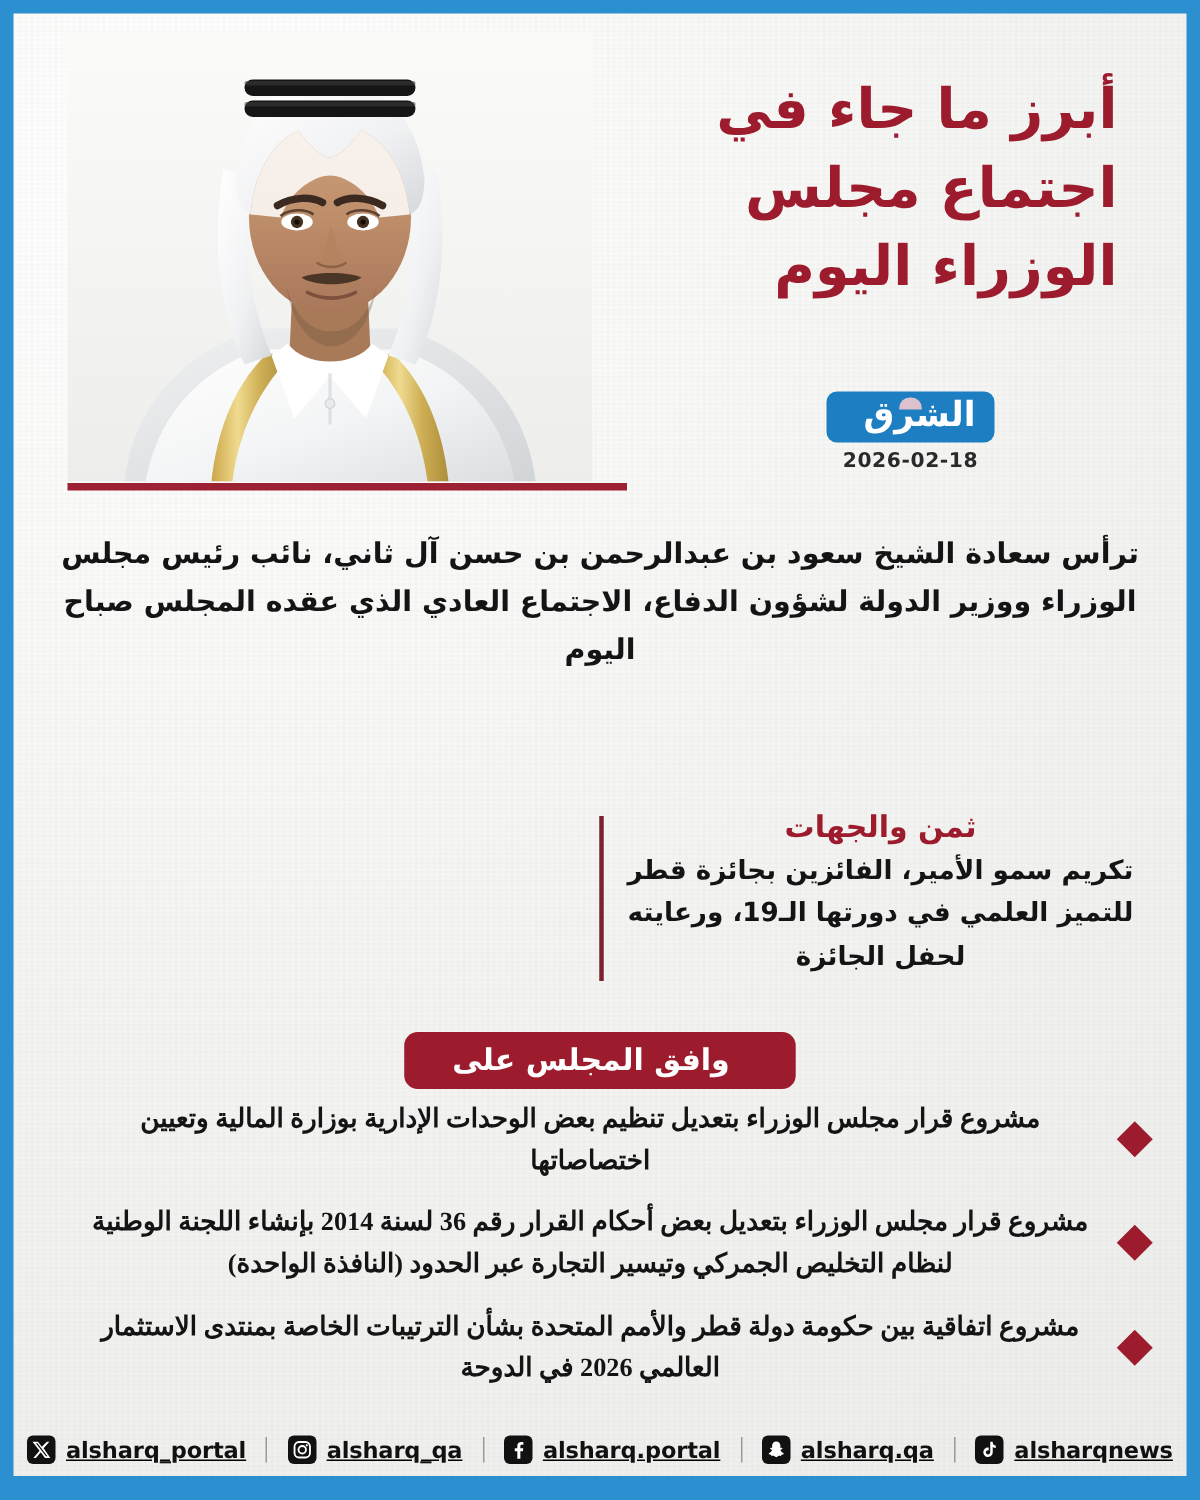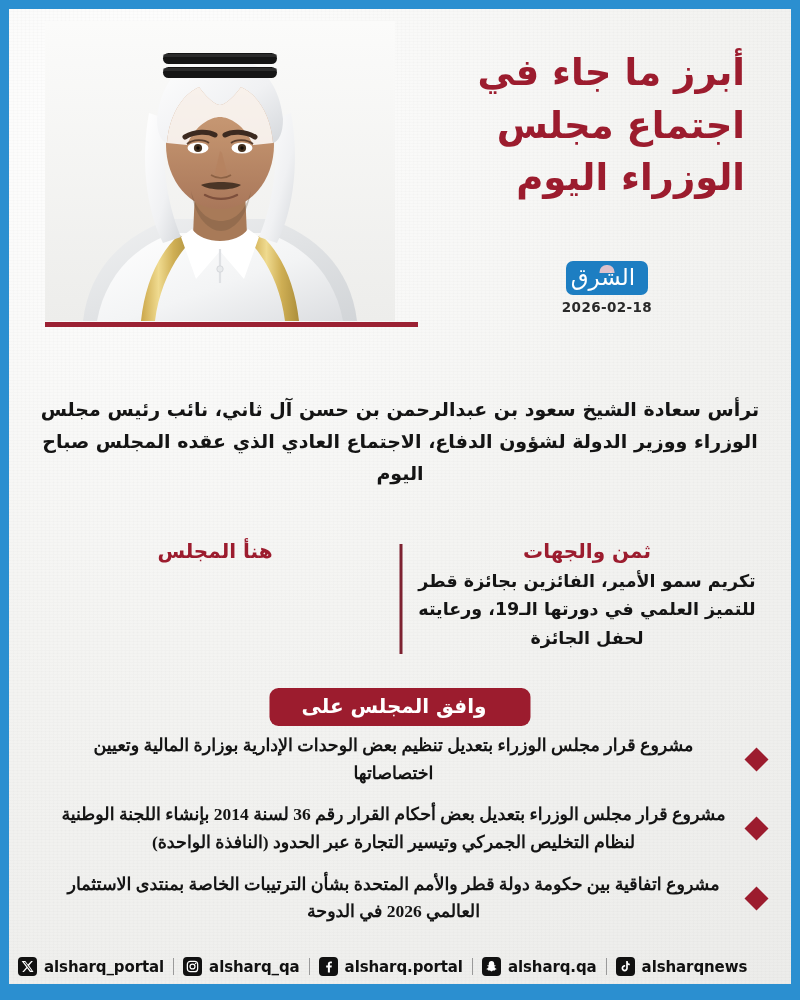--- a/index.html
+++ b/index.html
@@ -94,23 +94,23 @@
     right: 84px;
     top: 252px;
     width: 200px;
     text-align: center;
   }
   .brand-logo {
     display: inline-block;
     background: #1d7ec2;
     color: #ffffff;
     border-radius: 7px;
-    padding: 3px 13px 5px 5px;
+    padding: 3px 13px 5px 25px;
     font-size: 23px;
-    font-weight: 400;
+    font-weight: 700;
     line-height: 1.15;
     direction: rtl;
     position: relative;
   }
   .brand-logo .tick {
     position: absolute;
     top: 4px;
     left: 50%;
     transform: translateX(-50%);
     width: 15px;
@@ -133,21 +133,20 @@
     position: absolute;
     top: 345px;
     left: 26px;
     width: 730px;
     text-align: center;
     direction: rtl;
     color: #141414;
     font-size: 19px;
     font-weight: 700;
     line-height: 1.68;
-    margin-top: 40px;
   }
 
   
   .quotebox {
     position: absolute;
     top: 432px;
     left: 32px;
     width: 718px;
     box-sizing: border-box;
     border: 2px solid #8e3244;
@@ -253,23 +252,24 @@
   }
 
   
   .footer {
     position: absolute;
     bottom: 8px;
     left: 0;
     width: 782px;
     display: flex;
     align-items: center;
-    justify-content: flex-start;
+    justify-content: space-between;
     direction: ltr;
     gap: 0px;
+    text-decoration: underline;
   }
   .social {
     display: flex;
     align-items: center;
     gap: 7px;
     padding: 0 9px;
   }
   .social .glyph {
     width: 19px;
     height: 19px;
@@ -420,21 +420,20 @@
 
     <div class="cols">
       <div class="col col-right">
         <div class="col-title">ثمن والجهات</div>
         <div class="col-body">تكريم سمو الأمير، الفائزين بجائزة قطر للتميز العلمي في دورتها الـ19، ورعايته لحفل الجائزة</div>
       </div>
 
       <div class="col-divider"></div>
 
       <div class="col col-left">
-        <div class="col-title">هنأ المجلس</div>
       </div>
     </div>
 
     <div class="banner">وافق المجلس على</div>
 
     <div class="bullets">
       <div class="bullet-row">
         <span class="diamond"></span>
         <span class="bullet-text">مشروع قرار مجلس الوزراء بتعديل تنظيم بعض الوحدات الإدارية بوزارة المالية وتعيين اختصاصاتها</span>
       </div>

